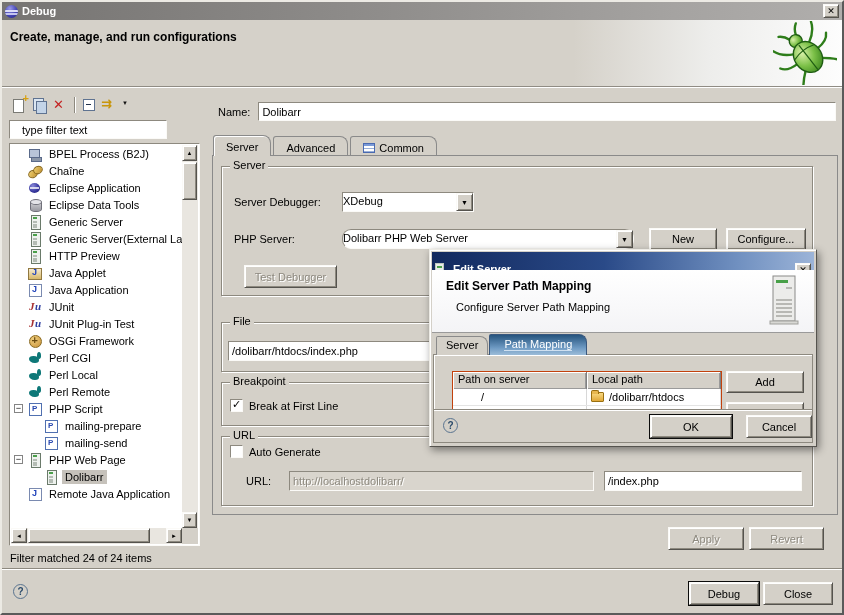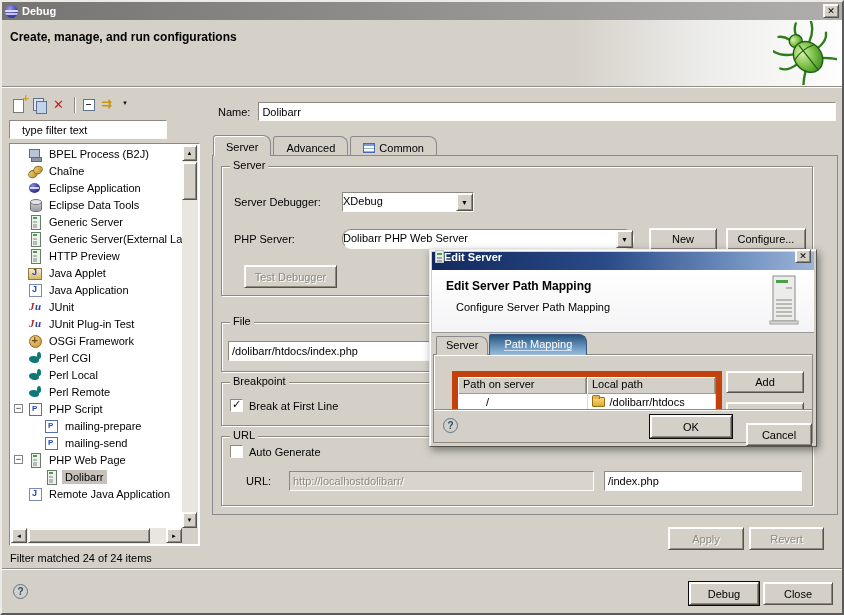--- a/index.html
+++ b/index.html
@@ -102,33 +102,33 @@
 .row-label { position:absolute; }
 .combo { position:absolute; display:flex; height:20px; }
 .combo .cval { flex:1; padding:2px 0; overflow:hidden; white-space:nowrap; }
 .combo .cbtn { width:17px; font-size:7px; }
 .cb { width:13px; height:13px; background:#fff; border:1px solid; border-color:#8d897f #fbfaf7 #fbfaf7 #8d897f; position:relative; flex:none; }
 .cb.checked::after { content:"✓"; position:absolute; left:1px; top:-2px; font-weight:bold; font-size:11px; }
 .cbrow { position:absolute; display:flex; align-items:center; gap:6px; }
 
 
 .dialog { position:absolute; left:427px; top:247px; width:388px; height:198px; background:#d4d0c8; border:1px solid; border-color:#eceae4 #55534e #55534e #eceae4; box-shadow:2px 3px 8px rgba(0,0,0,.45), inset 1px 1px 0 #fff; z-index:50; }
-.dlg-titlebar { position:absolute; left:2px; top:2px; right:2px; height:18px; background:linear-gradient(90deg,#12295e 0%,#2a4a88 45%,#7090c0 80%,#9cb4d8 100%); display:flex; align-items:flex-end; gap:0; padding:11px 3px; color:#fff; font-weight:bold; }
+.dlg-titlebar { position:absolute; left:2px; top:2px; right:2px; height:18px; background:linear-gradient(90deg,#12295e 0%,#2a4a88 45%,#7090c0 80%,#9cb4d8 100%); display:flex; align-items:flex-start; gap:9px; padding:11px 3px; color:#fff; font-weight:bold; }
 .mini-server { width:9px; height:13px; background:#e8ece8; border:1px solid #c0c8c0; position:relative; flex:none; }
 .mini-server::after { content:""; position:absolute; left:1px; top:2px; width:5px; height:2px; background:#4aa04a; box-shadow:0 4px 0 #a0a8a0, 0 7px 0 #a0a8a0; }
 .dlg-header { position:absolute; left:2px; top:20px; right:2px; height:63px; background:linear-gradient(#ffffff,#f4f4f6); border-bottom:1px solid #9a9a9a; }
 .dlg-h-title { position:absolute; left:14px; top:9px; font-weight:bold; font-size:12px; }
 .dlg-h-sub { position:absolute; left:24px; top:31px; }
 .tower { position:absolute; right:14px; top:5px; }
 .dtabs { position:absolute; left:6px; top:84px; height:21px; display:flex; align-items:flex-end; z-index:3; }
 .dtab { height:19px; padding:2px 9px 0; background:#d4d0c8; border:1px solid #8a8a8a; border-bottom:none; border-radius:2px 8px 0 0; margin-right:1px; }
 .dtab.active { height:21px; background:linear-gradient(180deg,#26547e,#6f9bc4 65%,#9cbcd8); color:#fff; border-color:#3a587e; padding:3px 14px 0; }
 .dtab.active .dtab-label { border-bottom:1px solid #cfe0f0; }
 .dlg-body { position:absolute; left:3px; right:3px; top:104px; bottom:3px; border:1px solid #8d897f; box-shadow:inset 1px 1px 0 #fff; background:#d4d0c8; overflow:hidden; }
-.ptable { position:absolute; left:18px; top:16px; width:270px; border:6px solid #c2410c; background:#fff; }
+.ptable { position:absolute; left:18px; top:16px; width:270px; border:1px solid #c2410c; background:#fff; }
 .pthead { display:flex; }
 .pth { width:134px; height:17px; background:#d4d0c8; border-right:1px solid #808080; padding:1px 5px; box-shadow:inset 1px 1px 0 #fff, inset -1px -1px 0 #9a9a9a; white-space:nowrap; overflow:hidden; }
 .ptr { display:flex; height:17px; border-bottom:1px solid #e4e4e4; }
 .ptc { width:134px; border-right:1px solid #d8d8d8; padding:1px 4px; display:flex; align-items:center; white-space:nowrap; overflow:hidden; }
 .ptc.c1 { padding-left:28px; }
 .folder-icon { width:13px; height:10px; background:linear-gradient(#f8d880,#e0a838); border:1px solid #9a7010; border-radius:1px; position:relative; margin-right:5px; flex:none; }
 .folder-icon::before { content:""; position:absolute; left:-1px; top:-3px; width:6px; height:3px; background:#e8b850; border:1px solid #9a7010; border-bottom:none; border-radius:2px 2px 0 0; }
 .dlg-bottombar { position:absolute; left:4px; right:4px; bottom:4px; height:33px; background:#d4d0c8; border-top:1px solid #8d897f; box-shadow:inset 0 1px 0 #fff; z-index:5; }
 
 
@@ -440,17 +440,17 @@
             <div class="ptc c1"></div>
             <div class="ptc c2"></div>
           </div>
       </div>
       <div class="btn raised" style="position:absolute;left:292px;top:16px;width:78px;height:22px;">Add</div>
       <div class="btn raised disabled" style="position:absolute;left:292px;top:47px;width:78px;height:22px;">Edit</div>
     </div>
     <div class="dlg-bottombar">
       <div class="help" style="position:absolute;left:9px;top:8px;">?</div>
       <div class="btn raised default" style="position:absolute;left:216px;top:5px;width:82px;height:23px;">OK</div>
-      <div class="btn raised" style="position:absolute;left:312px;top:5px;width:66px;height:23px;margin-top:8px;">Cancel</div>
+      <div class="btn raised" style="position:absolute;left:312px;top:5px;width:66px;height:23px;">Cancel</div>
     </div>
   </div>
 
 </div>
 
 </body></html>

